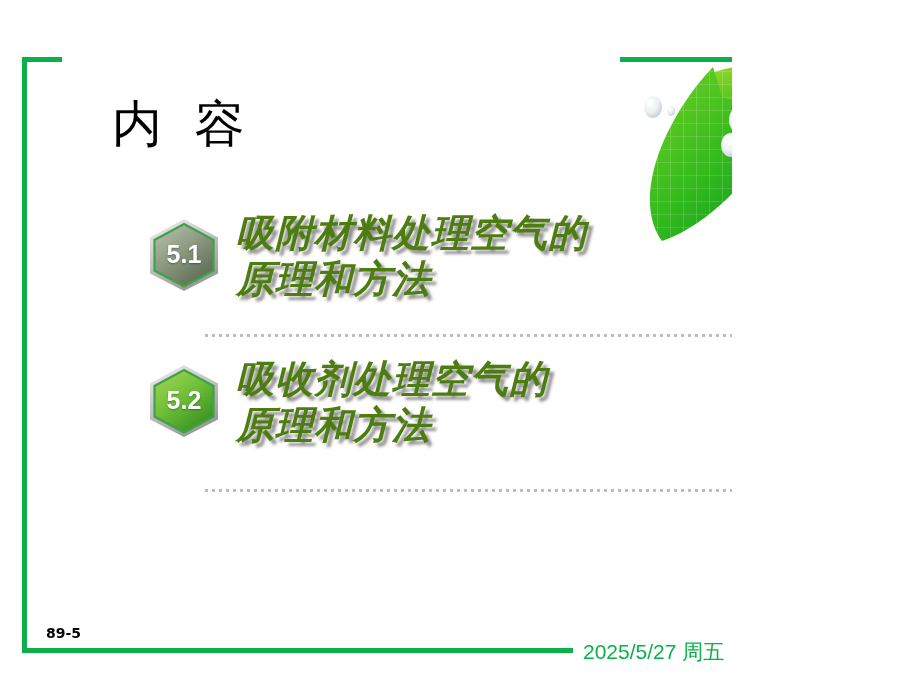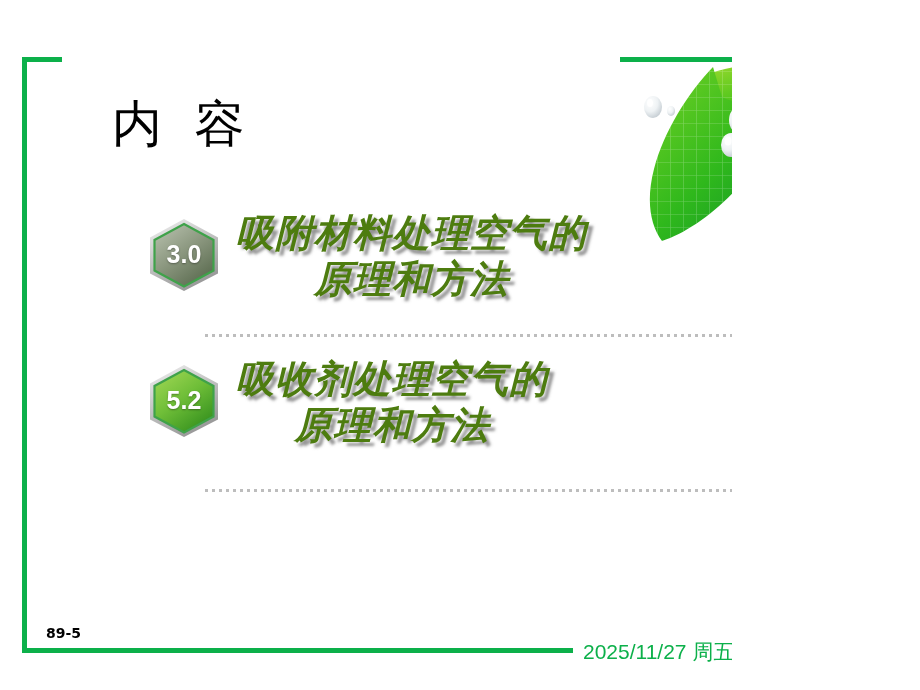--- a/index.html
+++ b/index.html
@@ -10,21 +10,20 @@
   body {
     font-family: "Liberation Sans", "DejaVu Sans", sans-serif;
   }
 
   .slide {
     position: relative;
     width: 732px;
     height: 690px;
     background: #ffffff;
     overflow: hidden;
-    text-align: center;
   }
 
   
   .frame-left {
     position: absolute;
     left: 22px;
     top: 57px;
     width: 5px;
     height: 596px;
     background: #0CB04A;
@@ -291,21 +290,21 @@
           </linearGradient>
           <linearGradient id="hex1Inner" x1="0.15" y1="0" x2="0.85" y2="1">
             <stop offset="0%" stop-color="#B6BFAC"></stop>
             <stop offset="45%" stop-color="#8C9880"></stop>
             <stop offset="100%" stop-color="#56674B"></stop>
           </linearGradient>
         </defs>
         <polygon points="36,1 70,19.5 70,55.5 36,73 2,55.5 2,19.5" fill="url(#hex1Outer)"></polygon>
         <polygon points="36,6 65.5,22 65.5,52.5 36,68.5 6.5,52.5 6.5,22" fill="url(#hex1Inner)" stroke="#3FA24A" stroke-width="2.2"></polygon>
       </svg>
-      <div class="hex-label">3.0</div>
+      <div class="hex-label">5.1</div>
     </div>
     <div class="row-text">吸附材料处理空气的
 原理和方法</div>
   </div>
 
   <div class="dotline sep-1"></div>
   <div class="dotline-end sep-1-end"></div>
 
   <div class="row row-2">
     <div class="hex-wrap">
@@ -328,15 +327,15 @@
       <div class="hex-label">5.2</div>
     </div>
     <div class="row-text">吸收剂处理空气的
 原理和方法</div>
   </div>
 
   <div class="dotline sep-2"></div>
   <div class="dotline-end sep-2-end"></div>
 
   <div class="page-number">89-5</div>
-  <div class="footer-date">2025/11/27 周五</div>
+  <div class="footer-date">2025/5/27 周五</div>
 
 </div>
 
 </body></html>

